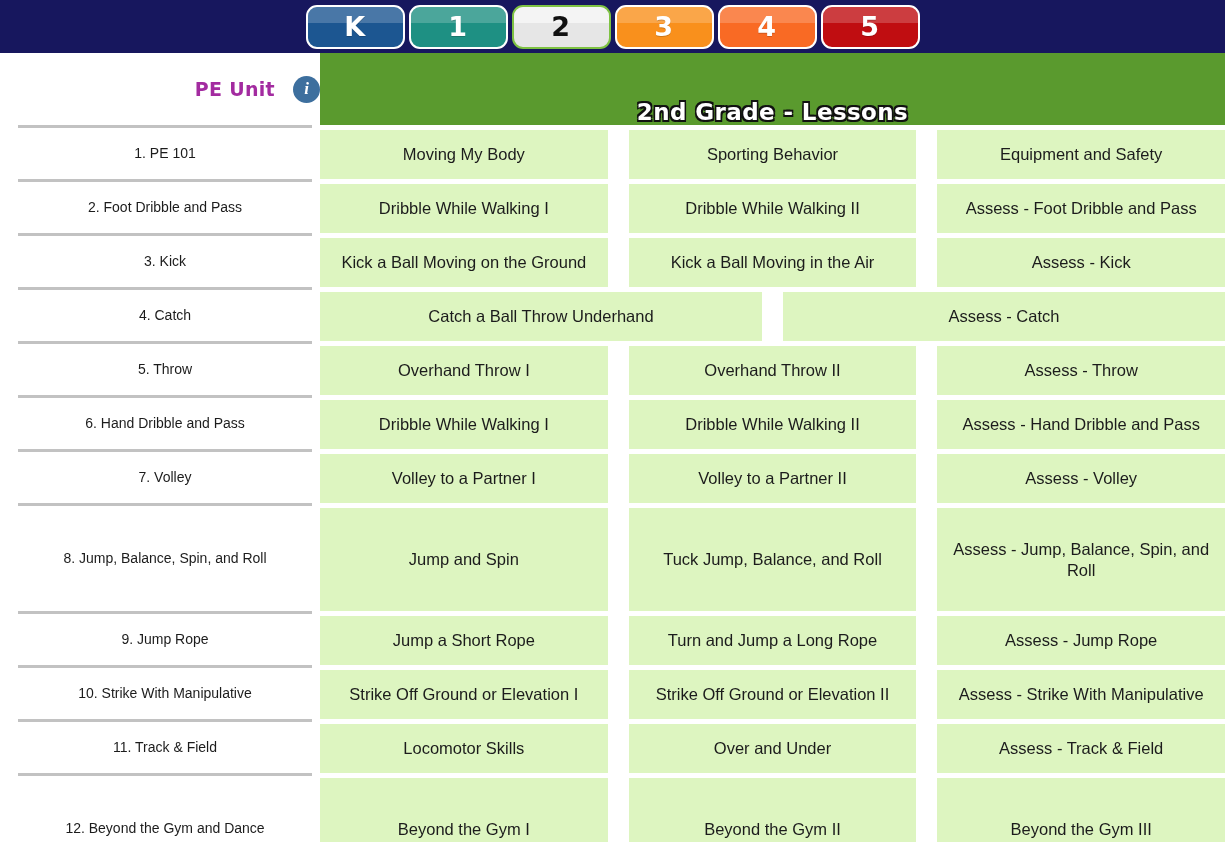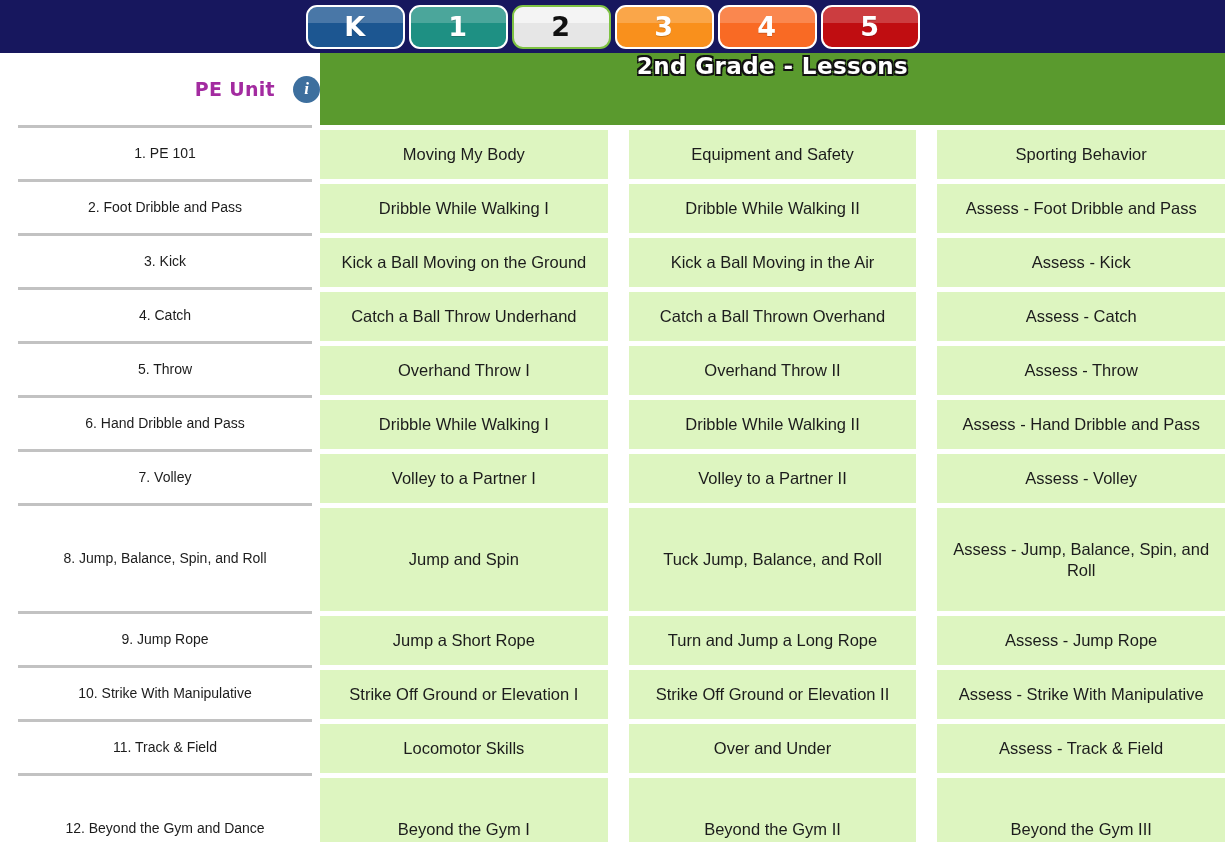--- a/index.html
+++ b/index.html
@@ -121,21 +121,21 @@
 
   
   .lessons {
     width: 905px;
     flex: 0 0 905px;
   }
   .lessons-header {
     height: 72px;
     background: #5a9a2e;
     display: flex;
-    align-items: flex-start;
+    align-items: flex-end;
     justify-content: center;
   }
   .lessons-header .ttl {
     font-family: "DejaVu Sans", sans-serif;
     font-weight: bold;
     font-size: 23px;
     color: #ffffff;
     letter-spacing: 0.4px;
     text-shadow:
       -1.6px -1.6px 0 #111, 1.6px -1.6px 0 #111,
@@ -211,36 +211,35 @@
     <div class="unit-row h2">12. Beyond the Gym and Dance</div>
   </div>
 
   <div class="lessons">
     <div class="lessons-header">
       <div class="ttl">2nd Grade - Lessons</div>
     </div>
 
     <div class="grid-row h1 first">
       <div class="cell">Moving My Body</div>
+      <div class="cell">Sporting Behavior</div>
       <div class="cell">Equipment and Safety</div>
-      <div class="cell">Sporting Behavior</div>
     </div>
     <div class="grid-row h1">
       <div class="cell">Dribble While Walking I</div>
       <div class="cell">Dribble While Walking II</div>
       <div class="cell">Assess - Foot Dribble and Pass</div>
     </div>
     <div class="grid-row h1">
       <div class="cell">Kick a Ball Moving on the Ground</div>
       <div class="cell">Kick a Ball Moving in the Air</div>
       <div class="cell">Assess - Kick</div>
     </div>
     <div class="grid-row h1">
       <div class="cell">Catch a Ball Throw Underhand</div>
-      <div class="cell">Catch a Ball Thrown Overhand</div>
       <div class="cell">Assess - Catch</div>
     </div>
     <div class="grid-row h1">
       <div class="cell">Overhand Throw I</div>
       <div class="cell">Overhand Throw II</div>
       <div class="cell">Assess - Throw</div>
     </div>
     <div class="grid-row h1">
       <div class="cell">Dribble While Walking I</div>
       <div class="cell">Dribble While Walking II</div>

